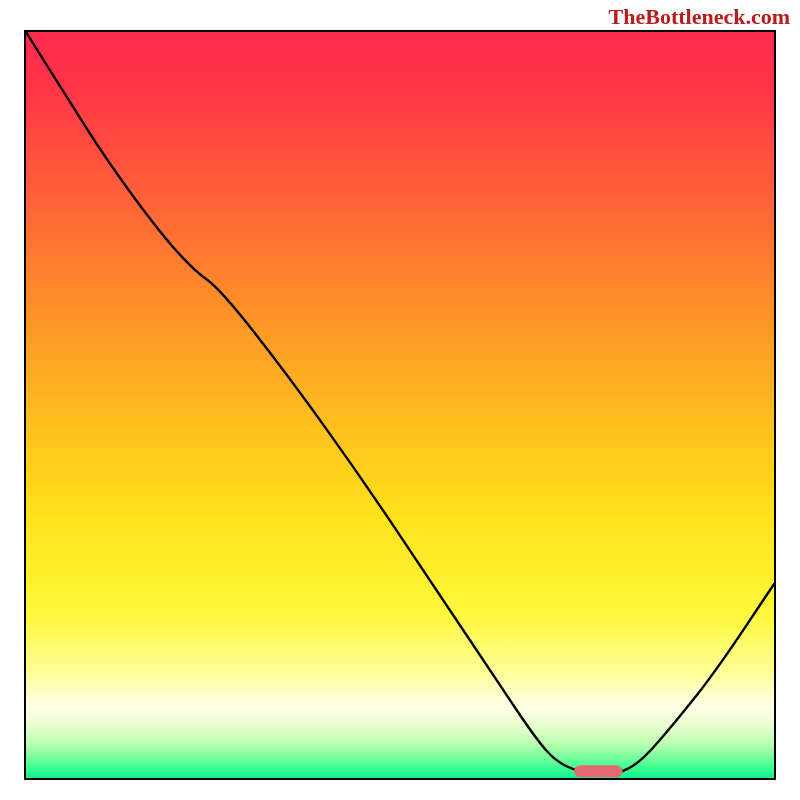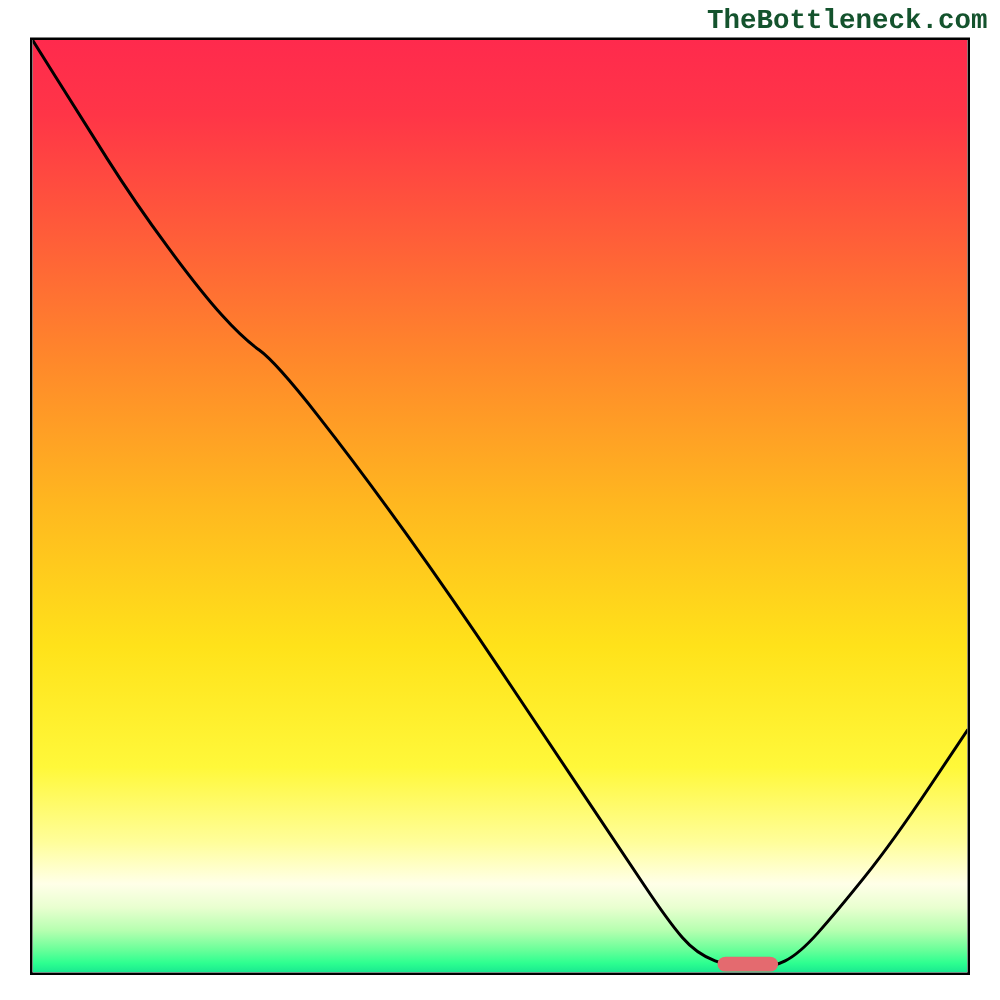--- a/index.html
+++ b/index.html
@@ -13,24 +13,24 @@
   }
   .frame {
     position: relative;
     width: 800px;
     height: 800px;
   }
   .watermark {
     position: absolute;
     top: 4px;
     right: 10px;
-    color: #14532d;
+    color: #b91c1c;
     font-size: 22px;
     font-weight: 600;
-    font-family: Liberation Mono, monospace;
+    font-family: Liberation Serif, serif;
     letter-spacing: 0px;
   }
   .plot-area {
     position: absolute;
     left: 24px;
     top: 30px;
     width: 752px;
     height: 750px;
     border: 2.5px solid #000;
     box-sizing: border-box;

